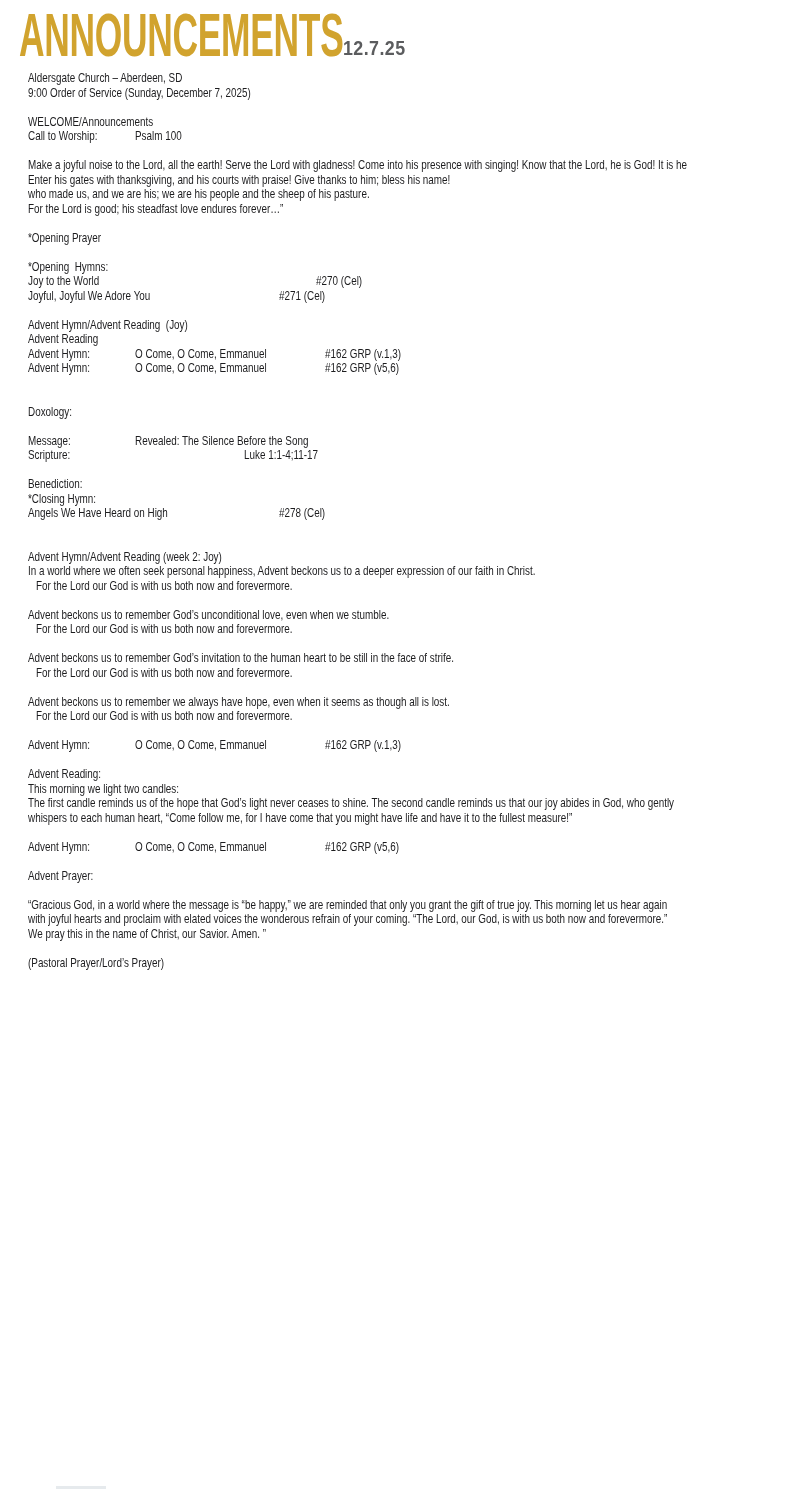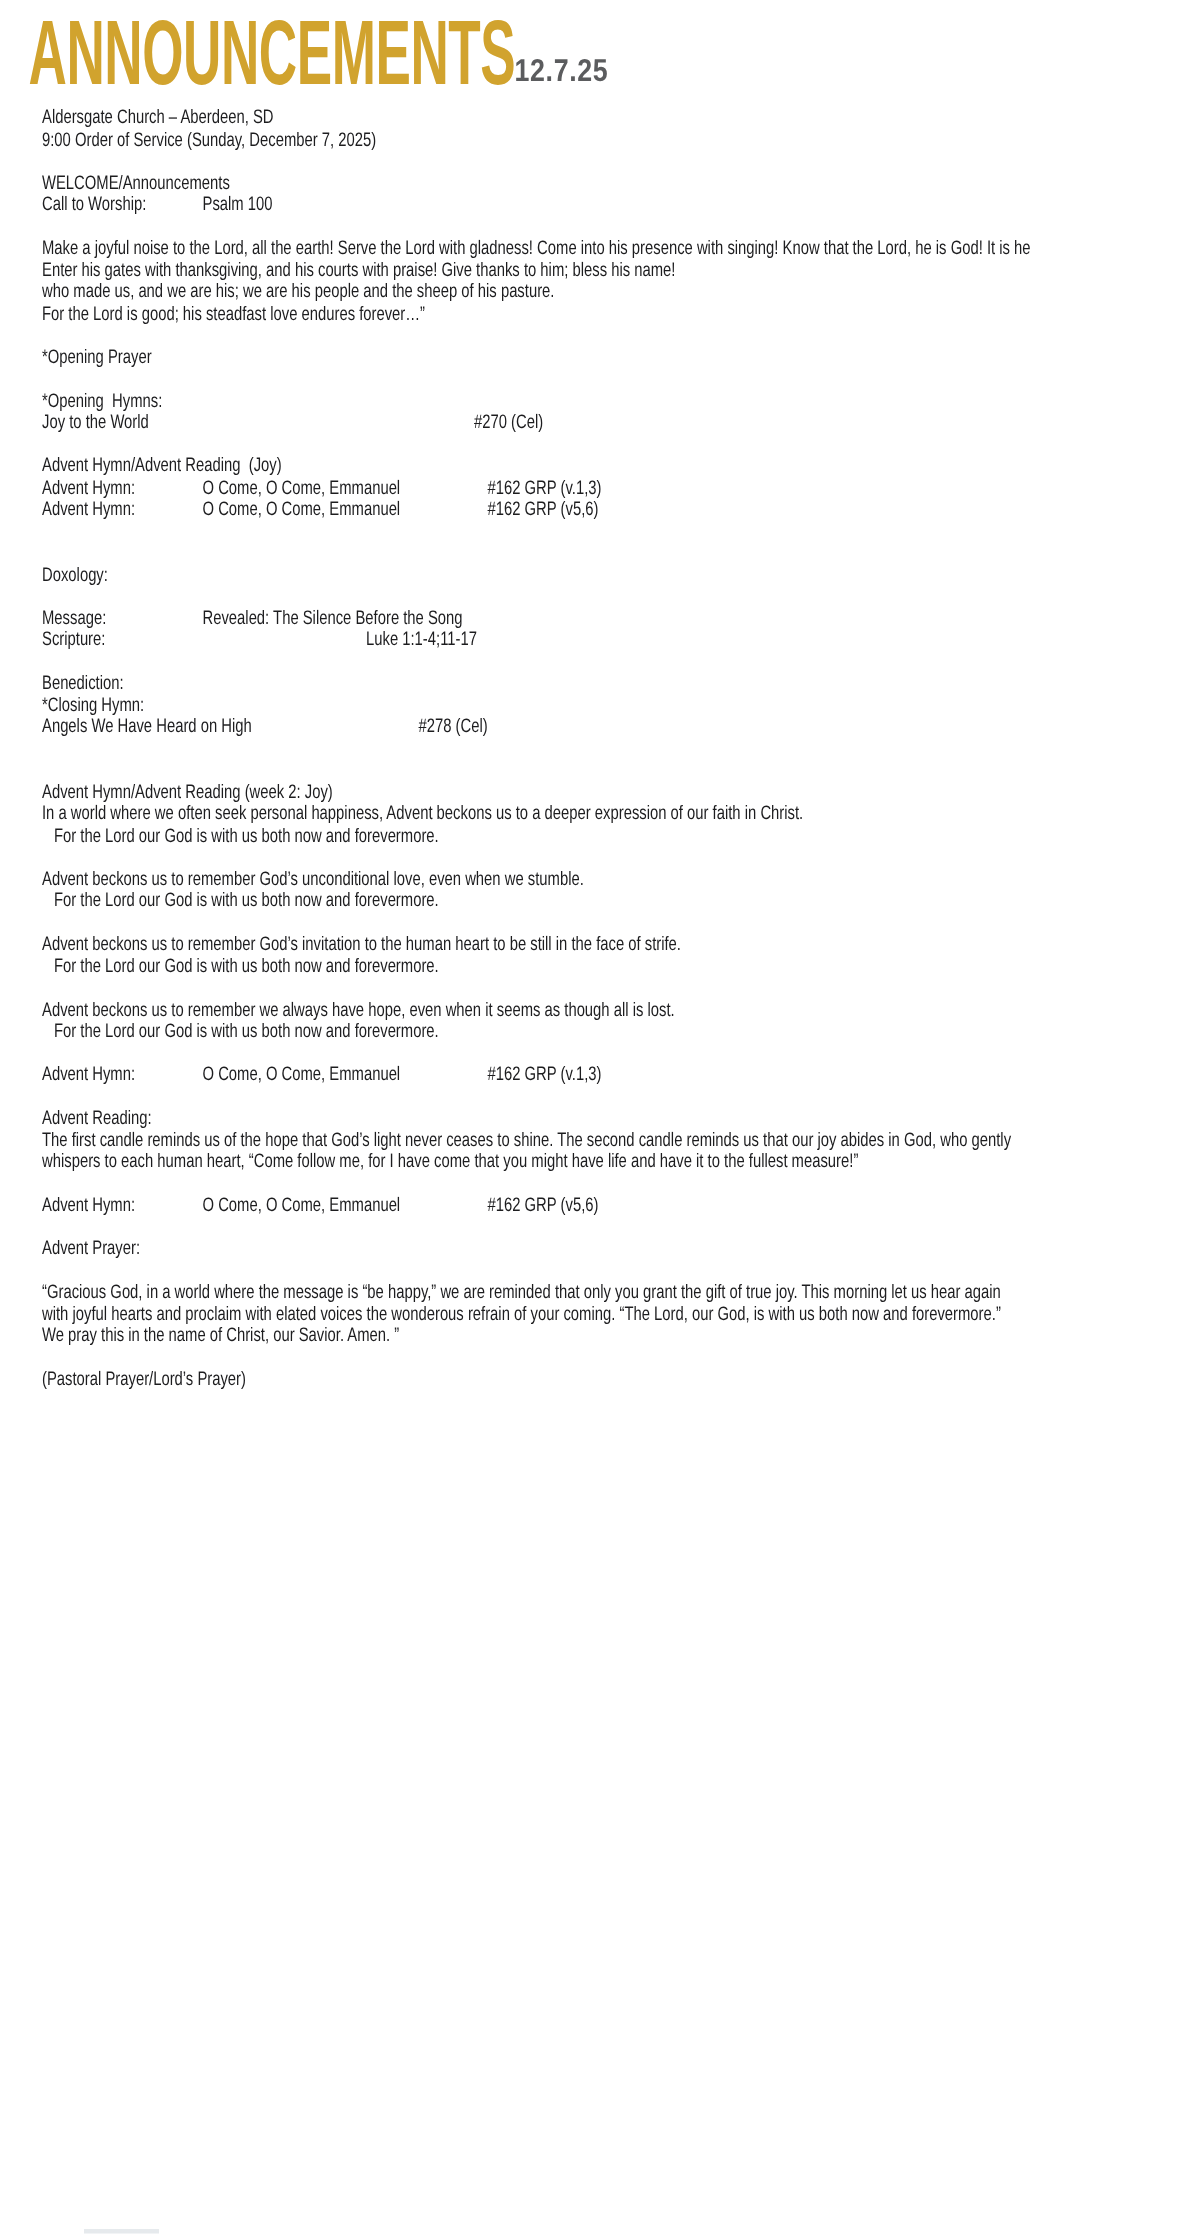--- a/index.html
+++ b/index.html
@@ -86,23 +86,30 @@
       <span class="seg" style="left: 0px;">*Opening Prayer</span>
     </div>
     <div class="line blank"></div>
     <div class="line">
       <span class="seg" style="left: 0px;">*Opening  Hymns:</span>
     </div>
     <div class="line">
       <span class="seg" style="left: 0px;">Joy to the World</span>
       <span class="seg" style="left: 288px;">#270 (Cel)</span>
     </div>
+    <div class="line">
+      <span class="seg" style="left: 0px;">Joyful, Joyful We Adore You</span>
+      <span class="seg" style="left: 251px;">#271 (Cel)</span>
+    </div>
     <div class="line blank"></div>
     <div class="line">
       <span class="seg" style="left: 0px;">Advent Hymn/Advent Reading  (Joy)</span>
+    </div>
+    <div class="line">
+      <span class="seg" style="left: 0px;">Advent Reading</span>
     </div>
     <div class="line">
       <span class="seg" style="left: 0px;">Advent Hymn:</span>
       <span class="seg" style="left: 107px;">O Come, O Come, Emmanuel</span>
       <span class="seg" style="left: 297px;">#162 GRP (v.1,3)</span>
     </div>
     <div class="line">
       <span class="seg" style="left: 0px;">Advent Hymn:</span>
       <span class="seg" style="left: 107px;">O Come, O Come, Emmanuel</span>
       <span class="seg" style="left: 297px;">#162 GRP (v5,6)</span>
@@ -168,20 +175,23 @@
     <div class="line">
       <span class="seg" style="left: 0px;">Advent Hymn:</span>
       <span class="seg" style="left: 107px;">O Come, O Come, Emmanuel</span>
       <span class="seg" style="left: 297px;">#162 GRP (v.1,3)</span>
     </div>
     <div class="line blank"></div>
     <div class="line">
       <span class="seg" style="left: 0px;">Advent Reading:</span>
     </div>
     <div class="line">
+      <span class="seg" style="left: 0px;">This morning we light two candles:</span>
+    </div>
+    <div class="line">
       <span class="seg" style="left: 0px;">The first candle reminds us of the hope that God’s light never ceases to shine. The second candle reminds us that our joy abides in God, who gently</span>
     </div>
     <div class="line">
       <span class="seg" style="left: 0px;">whispers to each human heart, “Come follow me, for I have come that you might have life and have it to the fullest measure!”</span>
     </div>
     <div class="line blank"></div>
     <div class="line">
       <span class="seg" style="left: 0px;">Advent Hymn:</span>
       <span class="seg" style="left: 107px;">O Come, O Come, Emmanuel</span>
       <span class="seg" style="left: 297px;">#162 GRP (v5,6)</span>

